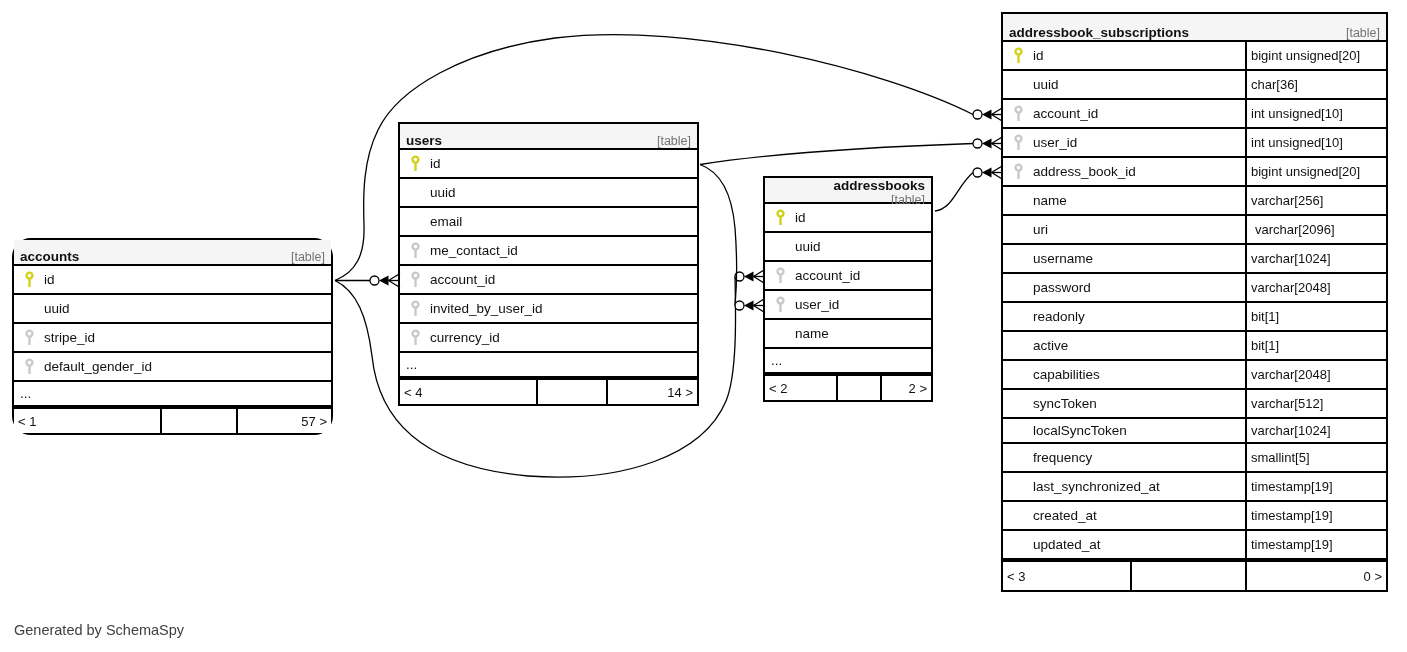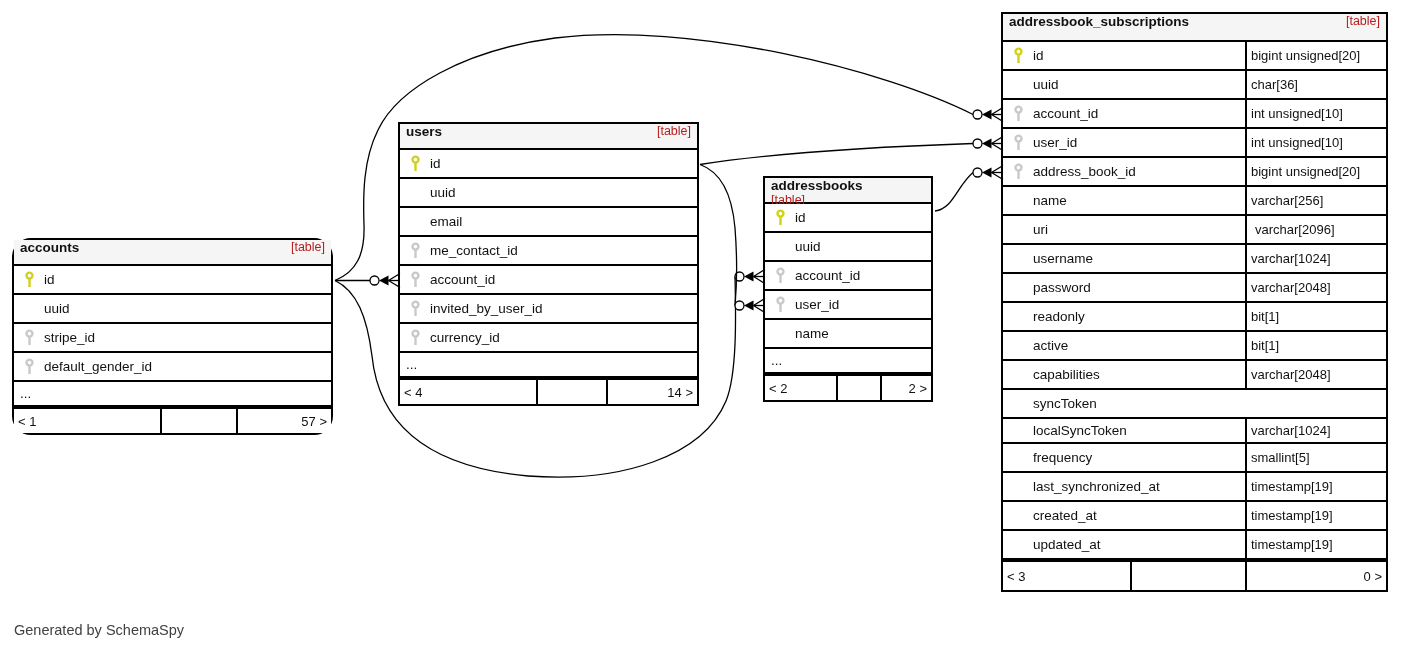--- a/index.html
+++ b/index.html
@@ -10,25 +10,25 @@
     color:#111;
   }
   #canvas{position:absolute;inset:0;width:1407px;height:652px;}
   #edge-layer{position:absolute;left:0;top:0;width:1407px;height:652px;z-index:5;pointer-events:none;}
   .table-node{
     position:absolute;background:#fff;border:2px solid #000;z-index:2;
     box-sizing:content-box;
   }
   .tn-header{
     background:#f5f5f5;border-bottom:2px solid #000;box-sizing:border-box;
-    display:flex;justify-content:space-between;align-items:flex-start;padding:0 6px;
+    display:flex;justify-content:space-between;align-items:flex-end;padding:0 6px;
     cursor:pointer;
   }
   .tn-name{font-weight:bold;font-size:13.5px;letter-spacing:0;}
-  .tn-badge{font-size:12.5px;color:#b91c1c;}
+  .tn-badge{font-size:12.5px;color:#737373;}
   .tn-row{
     border-bottom:2px solid #000;box-sizing:border-box;
     display:flex;align-items:center;position:relative;background:#fff;
   }
   .tn-row:last-of-type{border-bottom:none;}
   .key-slot{width:30px;flex:0 0 30px;display:flex;align-items:center;justify-content:center;}
   .col-name{font-size:13.5px;white-space:nowrap;}
   .type-cell{
     border-left:2px solid #000;box-sizing:border-box;height:100%;
     display:flex;align-items:center;padding-left:4px;
@@ -344,20 +344,21 @@
           <span class="type-cell" style="width: 141px; flex: 0 0 141px;">bit[1]</span>
         </div>
         <div class="tn-row" style="height: 29px;">
           <span class="key-slot"></span>
           <span class="col-name">capabilities</span>
           <span class="type-cell" style="width: 141px; flex: 0 0 141px;">varchar[2048]</span>
         </div>
         <div class="tn-row" style="height: 29px;">
           <span class="key-slot"></span>
           <span class="col-name">syncToken</span>
+          <span class="type-cell" style="width: 141px; flex: 0 0 141px;">varchar[512]</span>
         </div>
         <div class="tn-row" style="height: 25px;">
           <span class="key-slot"></span>
           <span class="col-name">localSyncToken</span>
           <span class="type-cell" style="width: 141px; flex: 0 0 141px;">varchar[1024]</span>
         </div>
         <div class="tn-row" style="height: 29px;">
           <span class="key-slot"></span>
           <span class="col-name">frequency</span>
           <span class="type-cell" style="width: 141px; flex: 0 0 141px;">smallint[5]</span>

